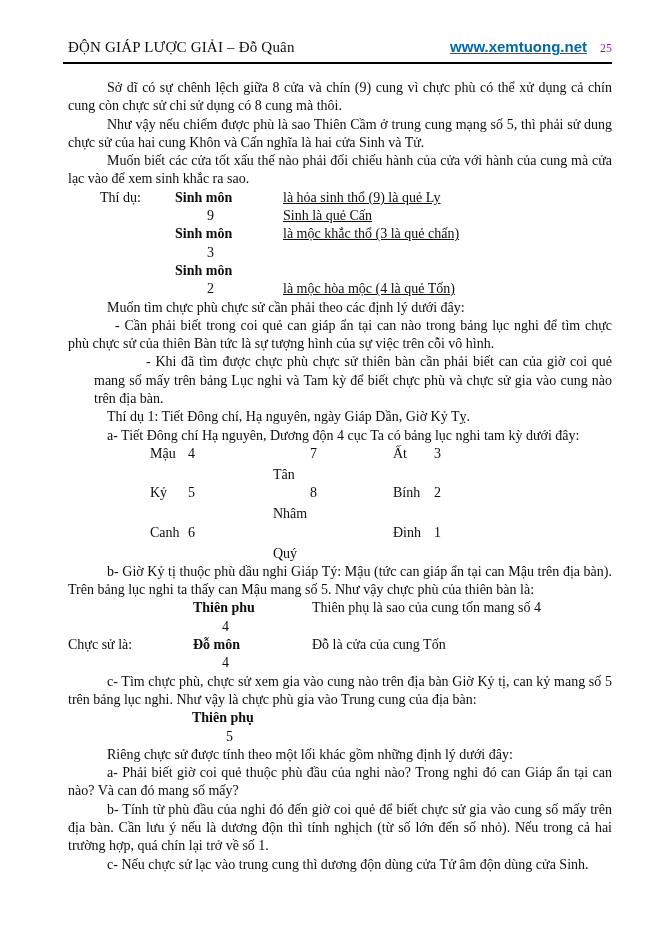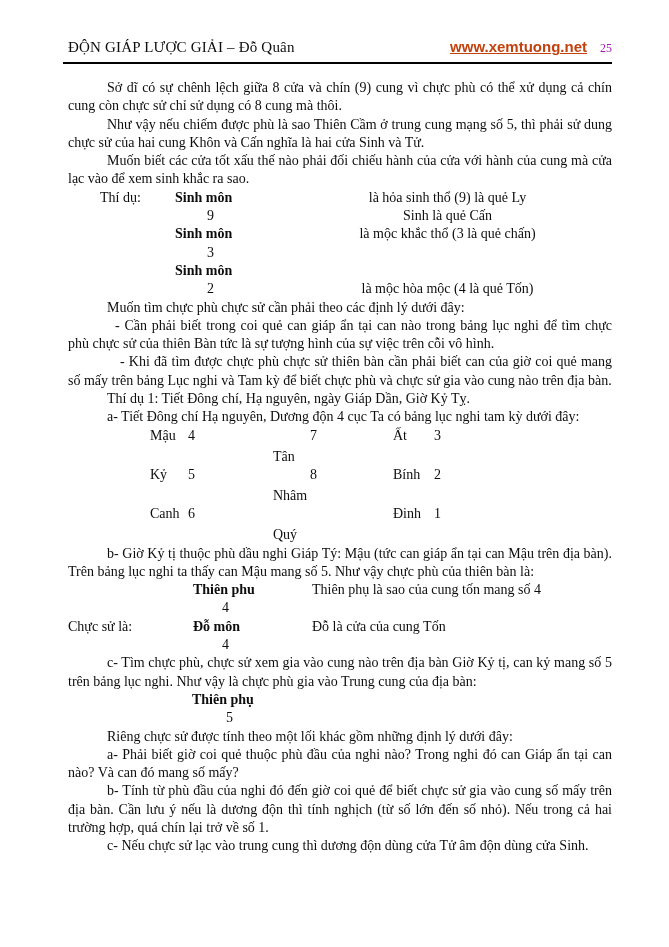--- a/index.html
+++ b/index.html
@@ -9,40 +9,40 @@
     font-family:"Liberation Serif", serif; color:#0d0d0d;
   }
   .header {
     display:flex; justify-content:space-between; align-items:baseline;
     margin:38px 57px 0 68px;
   }
   .header-title { font-size:15px; letter-spacing:0.2px; white-space:nowrap; }
   .header-right { white-space:nowrap; }
   .site-link {
     font-family:"Liberation Sans", sans-serif; font-weight:bold;
-    font-size:15px; color:#c2410c; text-decoration:underline; cursor:pointer;
+    font-size:15px; color:#0369a1; text-decoration:underline; cursor:pointer;
   }
   .page-num { font-size:12px; margin-left:9px; color:#a21caf; }
   .header-rule { margin:6px 57px 0 63px; border-top:2px solid #000; height:0; }
 
   .content {
     margin:15px 57px 0 68px; width:544px;
     font-size:14px; line-height:18.3px; text-align:justify;
   }
   .content p { margin:0; text-indent:39px; }
   p.indent-b1 { text-indent:47px; }
-  p.indent-b2 { text-indent:52px; }
+  p.indent-b2 { text-indent:52px;margin-left:26px; }
   .gap-top { margin-top:19px; }
 
   
   .ex-row { display:flex; }
   .ex-c1 { flex:0 0 107px; padding-left:32px; box-sizing:border-box; }
   .ex-c2 { flex:0 0 108px; font-weight:bold; }
   .ex-c2.num { font-weight:normal; padding-left:32px; box-sizing:border-box; }
-  .ex-c3 { flex:1; text-align:center; }
+  .ex-c3 { flex:1; text-align:left;text-decoration:underline; }
 
   
   .ln-table { margin-left:82px; }
   .ln-row { display:flex; }
   .ln-can1 { flex:0 0 38px; } .ln-so1 { flex:0 0 85px; }
   .ln-can2 { flex:0 0 37px;margin-top:21px; } .ln-so2 { flex:0 0 83px; }
   .ln-can3 { flex:0 0 41px; } .ln-so3 { flex:1; }
 
   
   .cp-row { display:flex; }

